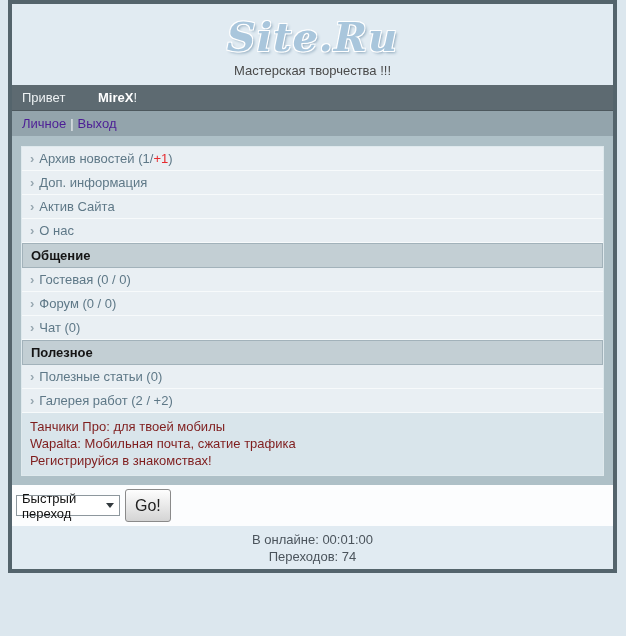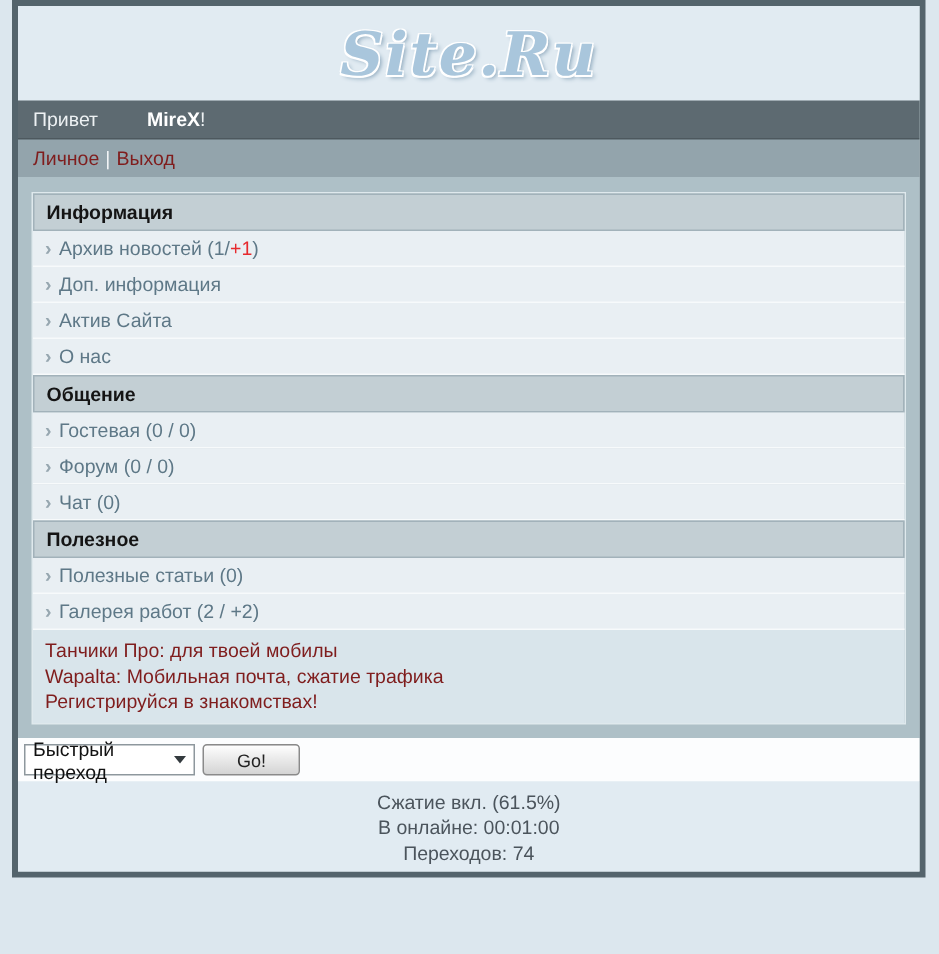--- a/index.html
+++ b/index.html
@@ -25,21 +25,21 @@
     font-size: 40px; line-height: 46px;
     color: #a9c6dc;
     text-shadow: 0 0 1px #ffffff, 1px 1px 0 #ffffff, -1px -1px 0 #ffffff, 1px -1px 0 #ffffff, -1px 1px 0 #ffffff, 2px 2px 3px #8fa9bd;
     letter-spacing: 1px;
   }
   .subtitle { color: #4a4a4a; font-size: 13px; margin-top: 3px; }
   
   .greeting-bar { background: #5d6a71; color: #edf1f3; padding: 5px 10px; }
   .greeting-bar b { color: #ffffff; margin-left: 29px; }
   .nav-bar { background: #93a4ac; color: #f1f4f6; padding: 5px 10px; border-top: 1px solid #4d585e; }
-  .nav-bar a { color: #7f1d1d; text-decoration: none; cursor: pointer; }
+  .nav-bar a { color: #4c1d95; text-decoration: none; cursor: pointer; }
   .nav-sep { margin: 0 4px; }
   
   .content { background: #aec0c7; padding: 10px 9px 9px; }
   .card { border: 1px solid #dfe9ed; }
   .sec-header {
     background: #c3cfd4; color: #141414; font-weight: bold;
     padding: 4px 8px; border: 1px solid #a2b2ba;
   }
   .mrow {
     background: #e9eff3; padding: 4px 8px;
@@ -48,59 +48,59 @@
   }
   .chev { color: #97a7b0; font-weight: bold; margin-right: 5px; }
   .mlink { color: #5e7887; text-decoration: none; cursor: pointer; }
   .red { color: #e62a2e; }
   .ad-block { background: #d9e5eb; color: #7f1d1d; padding: 5px 8px 6px; line-height: 17px; }
   .ad-line { cursor: pointer; }
   
   .quickjump { background: #fcfdfe; padding: 4px 4px; display: flex; align-items: center; }
   .select {
     display: inline-flex; align-items: center; justify-content: space-between;
-    width: 114px; height: 21px;
+    width: 104px; height: 21px;
     background: #ffffff; border: 1px solid #8d979d;
     padding: 0 5px; cursor: pointer; color: #111;
   }
   .select-arrow {
     width: 0; height: 0;
     border-left: 4px solid transparent; border-right: 4px solid transparent;
     border-top: 5px solid #333a3e;
     margin-left: 6px;
   }
   .go-btn {
-    margin-left: 5px; height: 21px; padding: 0 22px;
-    font-size: 12px; color: #222;
+    margin-left: 5px; height: 33px; padding: 0 9px;
+    font-size: 16px; color: #222;
     background: linear-gradient(#fefefe, #d4d4d4);
     border: 1px solid #8a8a8a; border-radius: 3px;
     cursor: pointer;
     font-family: "Liberation Sans", sans-serif;
   }
   .online-bar { background: #8b989e; color: #d2d9dd; padding: 5px 10px; }
   
   .site-footer { background: #e1ebf2; color: #4b545c; text-align: center; padding: 5px 0 4px; line-height: 17px; }
 </style>
 </head>
 <body>
 
 <div class="page">
 
   <div class="site-header">
     <div class="logo">Site.Ru</div>
+    <div class="subtitle">Мастерская творчества !!!</div>
   </div>
 
   <div class="greeting-bar"><span>Привет </span><b>MireX</b><span>!</span></div>
 
   <div class="nav-bar"><a>Личное</a><span class="nav-sep">|</span><a>Выход</a></div>
 
   <div class="content">
     <div class="card">
 
-      <div class="sec-header">Информация</div>
       <div class="mrow"><span class="chev">›</span><a class="mlink"><span>Архив новостей (1/</span><span class="red">+1</span><span>)</span></a></div>
       <div class="mrow"><span class="chev">›</span><a class="mlink">Доп. информация</a></div>
       <div class="mrow"><span class="chev">›</span><a class="mlink">Актив Сайта</a></div>
       <div class="mrow"><span class="chev">›</span><a class="mlink">О нас</a></div>
 
       <div class="sec-header">Общение</div>
       <div class="mrow"><span class="chev">›</span><a class="mlink">Гостевая (0 / 0)</a></div>
       <div class="mrow"><span class="chev">›</span><a class="mlink">Форум (0 / 0)</a></div>
       <div class="mrow"><span class="chev">›</span><a class="mlink">Чат (0)</a></div>
 
@@ -120,19 +120,18 @@
   <div class="quickjump">
     <div class="select">
       <span>Быстрый переход</span>
       <span class="select-arrow"></span>
     </div>
     <button class="go-btn">Go!</button>
   </div>
 
 
   <div class="site-footer">
-    <div>Сжатие вкл. (61.5%)</div>
     <div>В онлайне: 00:01:00</div>
     <div>Переходов: 74</div>
 
   </div>
 
 </div>
 
 </body></html>

